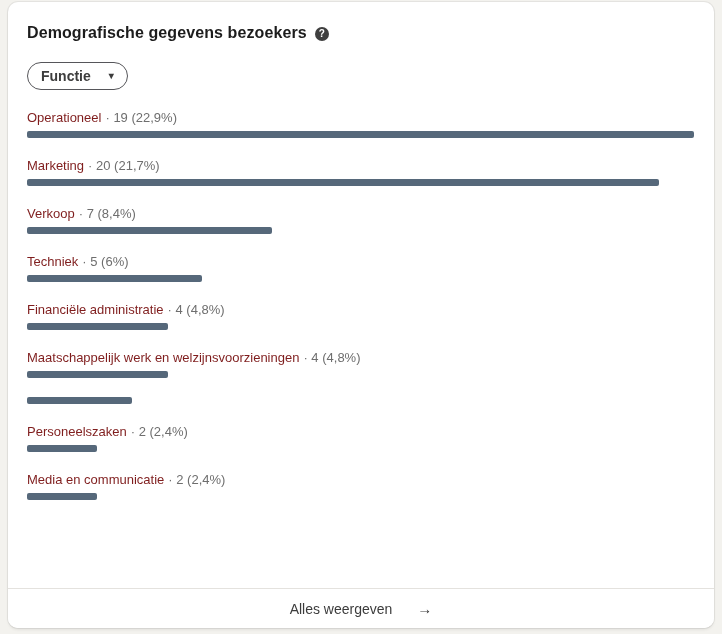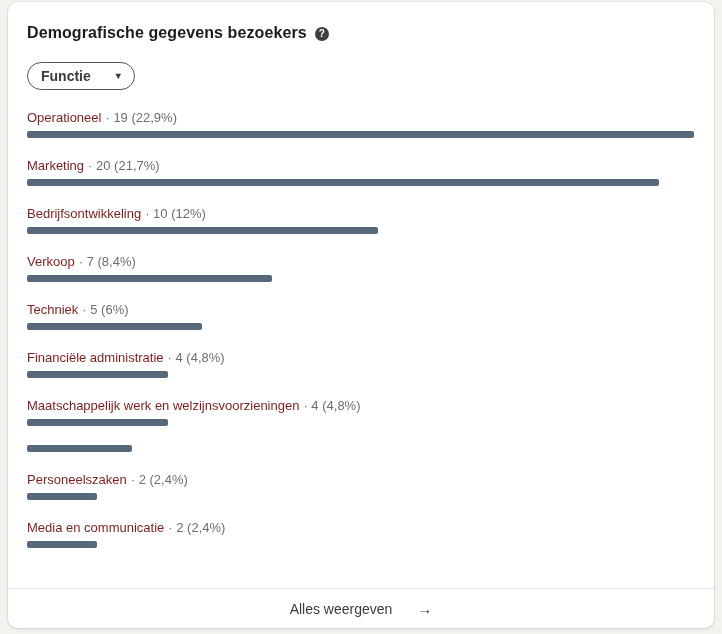--- a/index.html
+++ b/index.html
@@ -17,21 +17,21 @@
   .card-body { flex: 1; padding: 22px 20px 0 19px; }
   .title-row { display: flex; align-items: center; gap: 8px; }
   .title { font-size: 16px; font-weight: 700; color: #1c1c1c; letter-spacing: 0.1px; }
   .help-icon {
     width: 14px; height: 14px; border-radius: 50%; background: #3f3f3f;
     color: #ffffff; font-size: 10px; font-weight: 700; line-height: 14px;
     display: inline-flex; align-items: center; justify-content: center;
     cursor: pointer; flex: 0 0 auto; margin-top: 1px;
   }
   .filter-pill {
-    margin-top: 20px; display: inline-flex; align-items: center; gap: 25px;
+    margin-top: 20px; display: inline-flex; align-items: center; gap: 18px;
     border: 1px solid #56565a; border-radius: 16px; background: #ffffff;
     padding: 4px 13px 5px; height: 28px;
     font-size: 14px; font-weight: 600; color: #3d3d3d; cursor: pointer;
   }
   .pill-caret { font-size: 10px; color: #3d3d3d; line-height: 1; padding-top: 1px; }
   .rows { margin-top: 19px; }
   .row { margin-bottom: 19px; }
   .row-text { font-size: 13px; line-height: 17px; margin-bottom: 5px; white-space: nowrap; }
   .row-label { color: #7f1d1d; }
   .row-detail { color: #6e6e6e; margin-left: 4px; }
@@ -73,28 +73,20 @@
 
   <div class="row">
     <div class="row-text">
       <span class="row-label">Marketing</span><span class="row-detail">· 20 (21,7%)</span>
     </div>
     <div class="row-bar">
       <div class="row-bar-fill" style="width: 94.7%; background: rgb(86, 104, 122);"></div>
     </div>
   </div>
 
-  <div class="row">
-    <div class="row-text">
-      <span class="row-label">Bedrijfsontwikkeling</span><span class="row-detail">· 10 (12%)</span>
-    </div>
-    <div class="row-bar">
-      <div class="row-bar-fill" style="width: 52.6%; background: rgb(86, 104, 122);"></div>
-    </div>
-  </div>
 
   <div class="row">
     <div class="row-text">
       <span class="row-label">Verkoop</span><span class="row-detail">· 7 (8,4%)</span>
     </div>
     <div class="row-bar">
       <div class="row-bar-fill" style="width: 36.8%; background: rgb(86, 104, 122);"></div>
     </div>
   </div>
 

